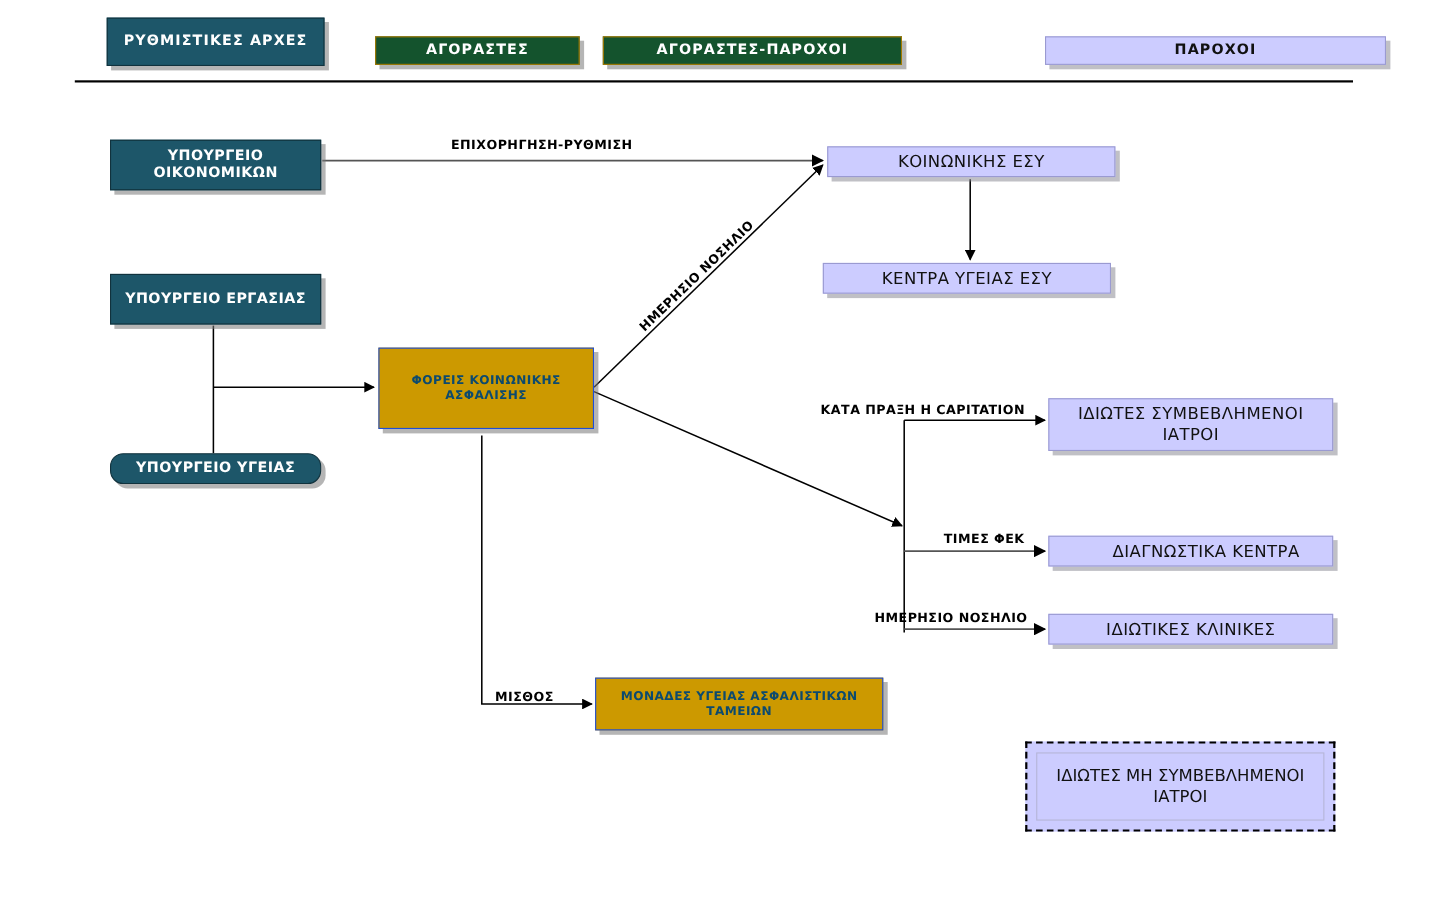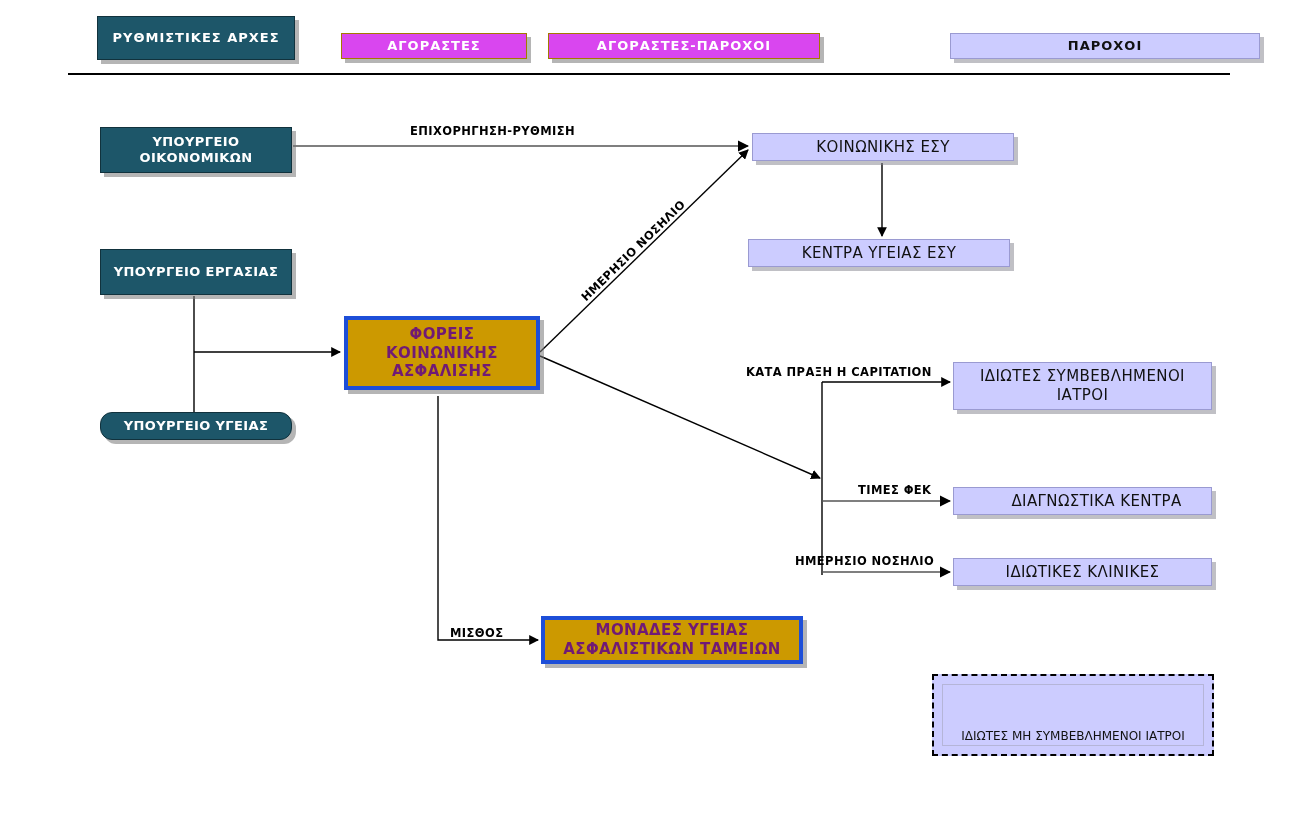--- a/index.html
+++ b/index.html
@@ -36,24 +36,24 @@
     background: #1d5669;
     border: 1px solid #11323d;
     color: #ffffff;
     font-weight: bold;
     font-size: 13px;
     box-shadow: 4px 4px 0 0 rgba(120,120,120,0.55);
   }
   
   .node.gold {
     background: #cc9900;
-    border: 4px solid #1d4ed8;
-    color: #701a75;
-    font-weight: bold;
-    font-size: 15px;
+    border: 1px solid #1d4ed8;
+    color: #0c4a6e;
+    font-weight: bold;
+    font-size: 11px;
     box-shadow: 4px 4px 0 0 rgba(120,120,120,0.55);
   }
   
   .node.lav {
     background: #ccccff;
     border: 1px solid #9a9ad1;
     color: #111111;
     font-weight: normal;
     font-size: 15px;
     box-shadow: 4px 4px 0 0 rgba(130,130,140,0.5);
@@ -67,44 +67,44 @@
     align-items: center;
     justify-content: center;
     text-align: center;
     font-weight: bold;
     font-size: 13px;
     letter-spacing: 1px;
     line-height: 1.25;
   }
   .legend-box.teal { background:#1d5669; border:1px solid #11323d; color:#fff;
                      box-shadow: 4px 4px 0 0 rgba(120,120,120,0.55); }
-  .legend-box.gold { background:#d946ef; border:1px solid #a37a00; color:#fff;
+  .legend-box.gold { background:#14532d; border:1px solid #a37a00; color:#fff;
                      box-shadow: 4px 4px 0 0 rgba(120,120,120,0.55); }
   .legend-box.lav  { background:#ccccff; border:1px solid #9a9ad1; color:#111;
                      box-shadow: 4px 4px 0 0 rgba(130,130,140,0.5); }
 
   
   .dashed-wrap {
     position: absolute;
     box-sizing: border-box;
     background: #ccccff;
     border: 2px dashed #000000;
     padding: 8px;
   }
   .dashed-wrap .inner {
     width: 100%;
     height: 100%;
     box-sizing: border-box;
     background: #ccccff;
     border: 1px solid #b5b5d8;
     display: flex;
-    align-items: flex-end;
+    align-items: center;
     justify-content: center;
     text-align: center;
-    font-size: 12px;
+    font-size: 15px;
     color: #111111;
     line-height: 1.3;
   }
 
   
   .divider {
     position: absolute;
     background: #000000;
     height: 2px;
   }

